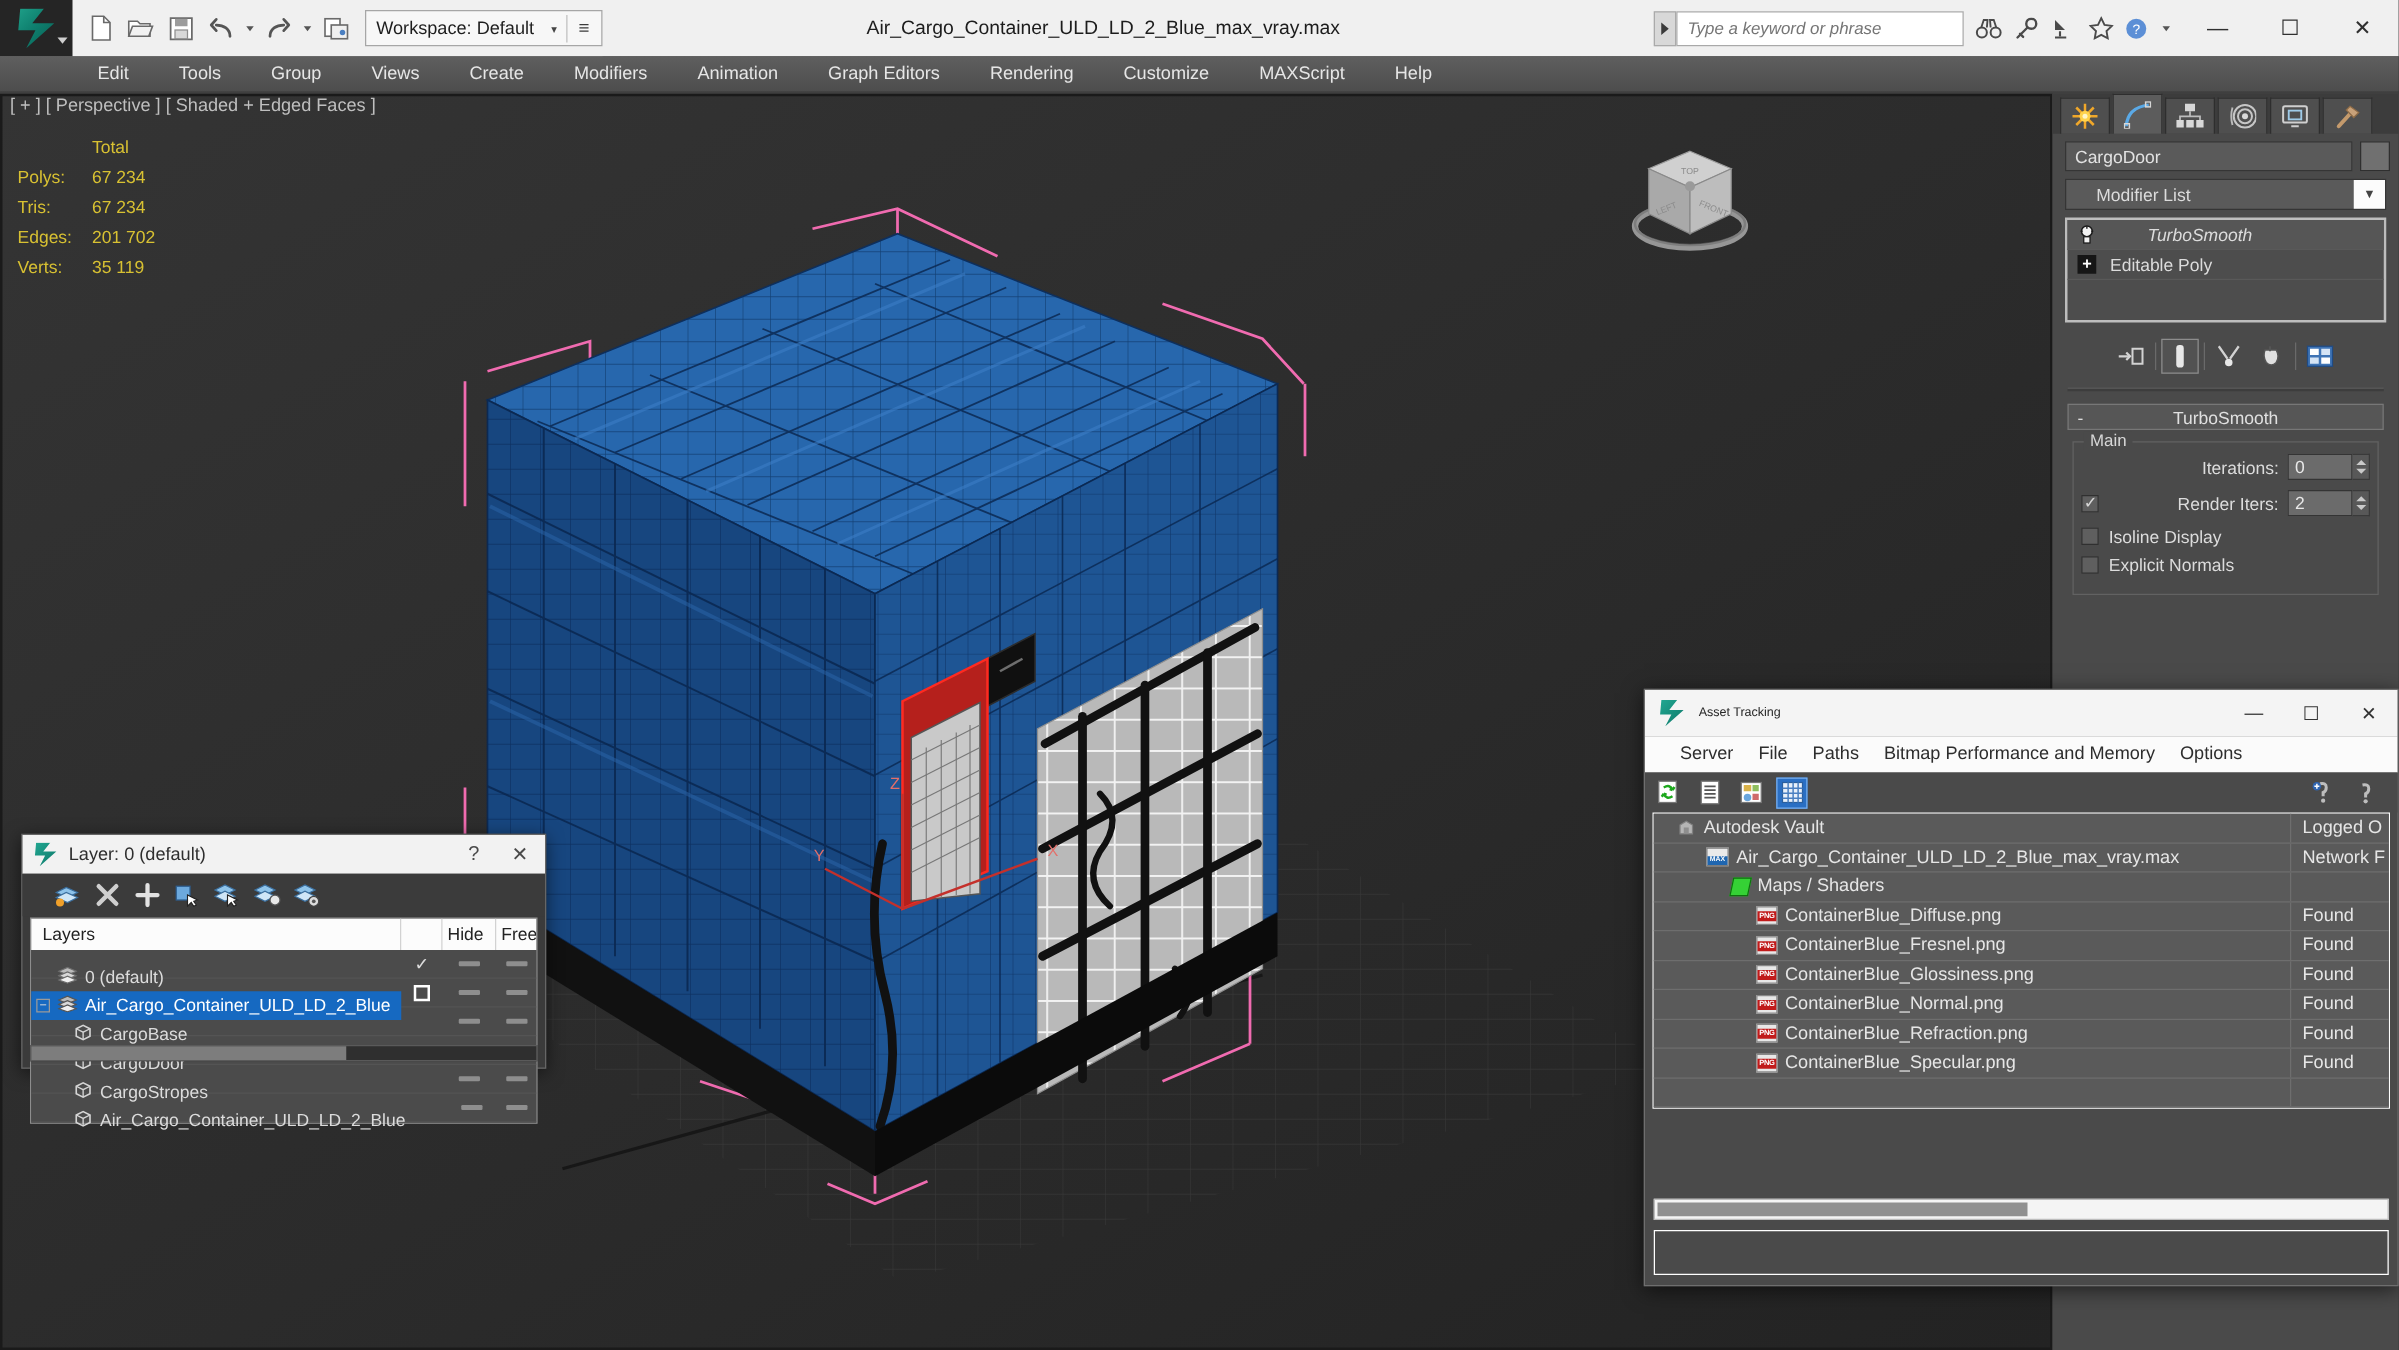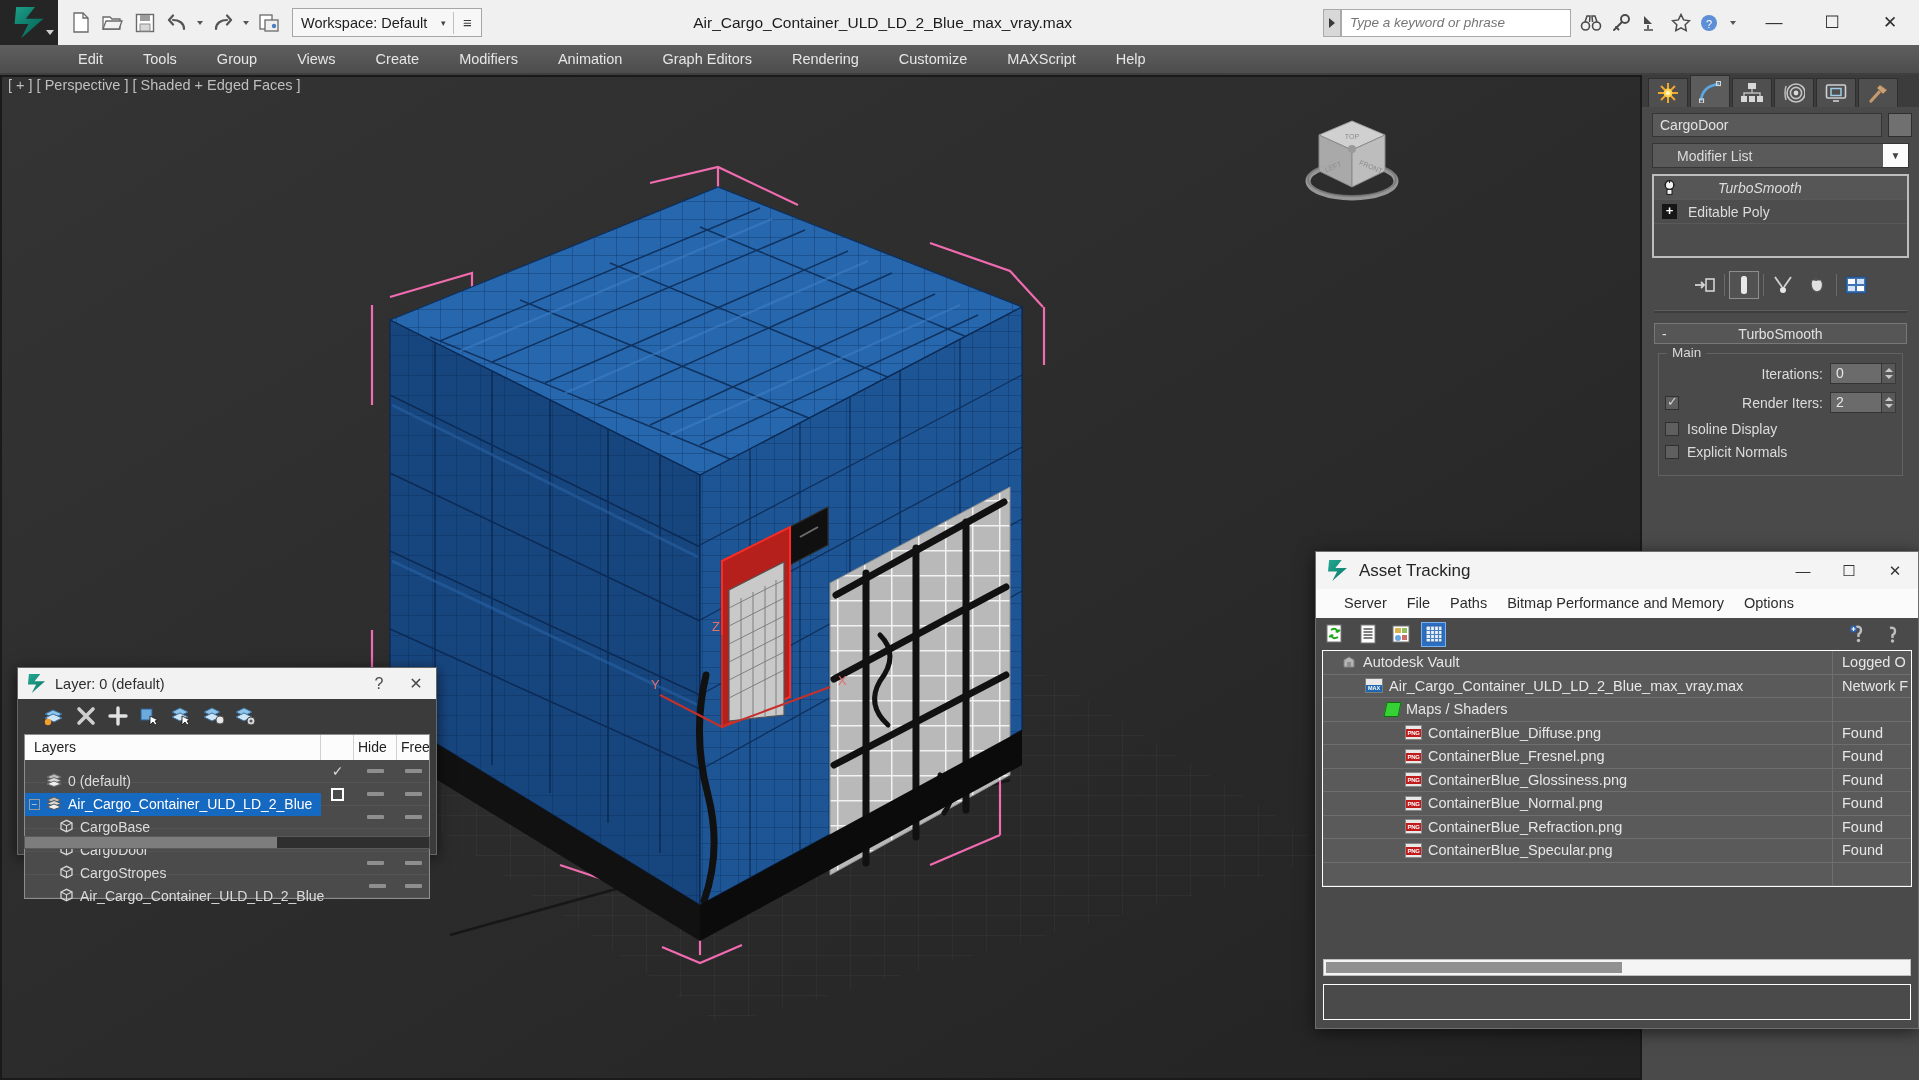--- a/index.html
+++ b/index.html
@@ -279,21 +279,21 @@
     position: absolute; left: 1315px; top: 551px; width: 604px; height: 478px;
     background: #4a4a4a; border: 1px solid #6e6e6e;
     box-shadow: 0 3px 16px rgba(0,0,0,.6);
   }
   .at-title { height: 37px; background: #f4f4f4; display:flex; align-items:center; padding-left: 11px; }
   .at-logo {
     width: 21px; height: 21px; margin-right: 11px;
     background: linear-gradient(135deg,#22a892 0%, #0d7668 100%);
     clip-path: polygon(10% 0%, 70% 0%, 40% 38%, 95% 38%, 25% 100%, 48% 55%, 5% 55%);
   }
-  .at-titletext { font-size: 17px; color: #262626; }
+  .at-titletext { font-size: 10px; color: #262626; }
   .at-wbtns { margin-left: auto; display:flex; height: 37px; }
   .at-wbtn { width: 46px; display:flex; align-items:center; justify-content:center; color: #333; font-size: 15px; }
   .at-menubar {
     height: 29px; background: #fbfbfb; display:flex; align-items:center;
     font-size: 14.5px; color: #2d2d2d; padding-left: 18px;
   }
   .at-menu { padding: 0 10px; line-height: 29px; white-space: nowrap; }
   .at-toolbar {
     height: 32px; background: #4a4a4a; display:flex; align-items:center;
     padding-left: 6px; gap: 8px;
@@ -618,20 +618,46 @@
       </g>
       <text x="651" y="614" fill="#e36f6a" font-size="13" font-family="Liberation Sans">Y</text>
       <text x="838" y="610" fill="#e36f6a" font-size="13" font-family="Liberation Sans">X</text>
       <text x="712" y="556" fill="#e36f6a" font-size="13" font-family="Liberation Sans">Z</text>
     </svg>
 
     <div class="vp-border"></div>
 
     <div class="vp-label">[ + ] [ Perspective ] [ Shaded + Edged Faces ]</div>
 
+    <div class="stats">
+      <table>
+        <tbody>
+            <tr>
+              <td class="lbl"></td>
+              <td class="val hdr">Total</td>
+            </tr>
+        <tr>
+          <td class="lbl">Polys:</td>
+          <td class="val">67 234</td>
+        </tr>
+        <tr>
+          <td class="lbl">Tris:</td>
+          <td class="val">67 234</td>
+        </tr>
+        <tr>
+          <td class="lbl">Edges:</td>
+          <td class="val">201 702</td>
+        </tr>
+        <tr>
+          <td class="lbl">Verts:</td>
+          <td class="val">35 119</td>
+        </tr>
+      </tbody>
+        </table>
+    </div>
 
     <svg class="viewcube" viewBox="0 0 120 110">
       <ellipse cx="60" cy="78" rx="44" ry="17" fill="none" stroke="#b9b9b9" stroke-width="5" opacity="0.75"></ellipse>
       <ellipse cx="60" cy="76" rx="44" ry="17" fill="none" stroke="#6d6d6d" stroke-width="2" opacity="0.6"></ellipse>
       <path d="M60 18 L93 32 L60 47 L27 32 Z" fill="#d0d0d0" stroke="#9c9c9c"></path>
       <path d="M27 32 L60 47 L60 84 L27 68 Z" fill="#a9a9a9" stroke="#8a8a8a"></path>
       <path d="M93 32 L60 47 L60 84 L93 68 Z" fill="#bdbdbd" stroke="#8a8a8a"></path>
       <circle cx="60" cy="46" r="4" fill="#9a9a9a"></circle>
       <text x="60" y="36" fill="#8c8c8c" font-size="7" text-anchor="middle" font-family="Liberation Sans">TOP</text>
       <text x="42" y="66" fill="#8c8c8c" font-size="7" text-anchor="middle" font-family="Liberation Sans" transform="rotate(-22 42 66)">LEFT</text>

